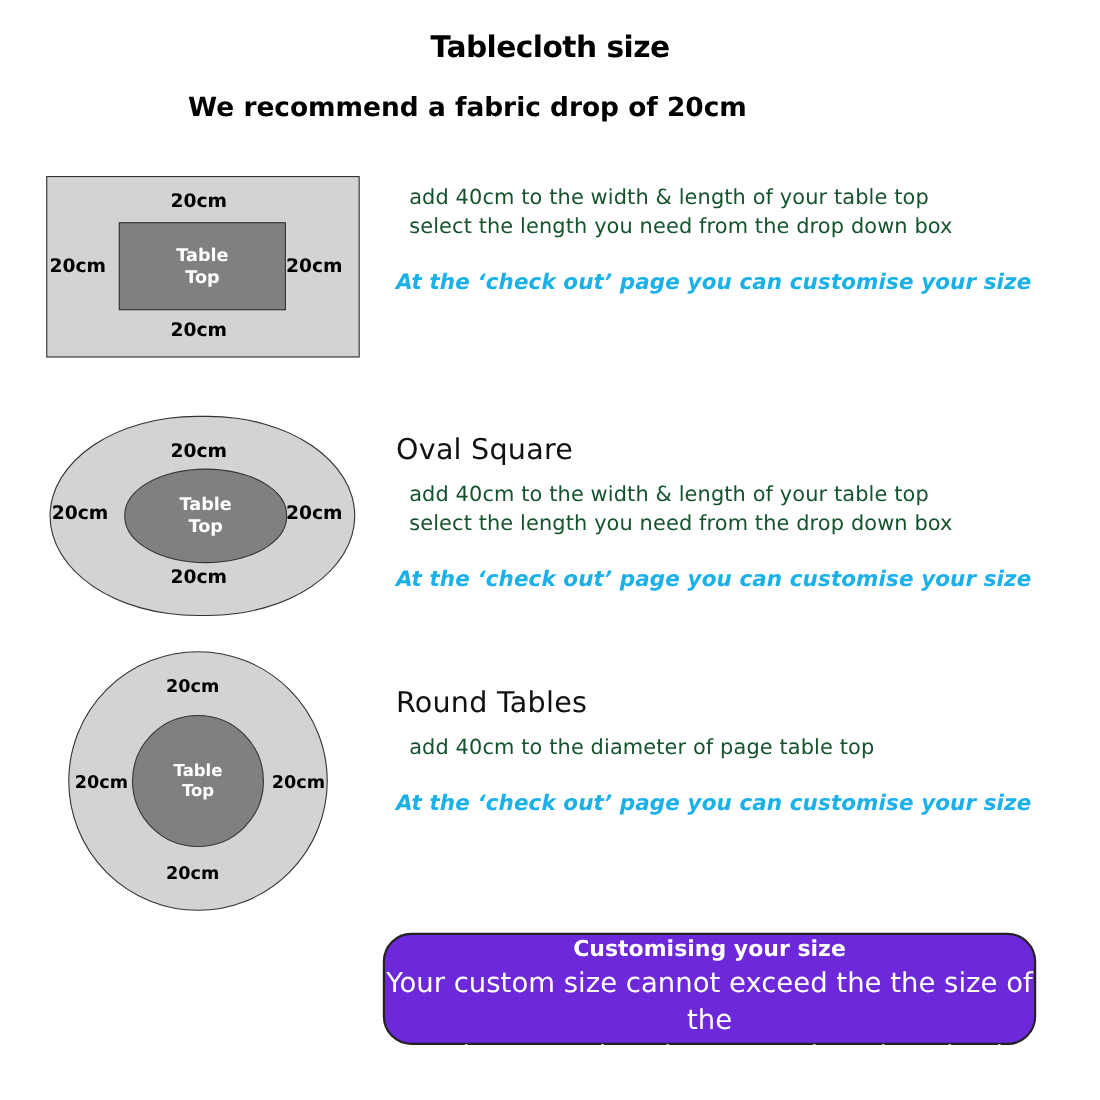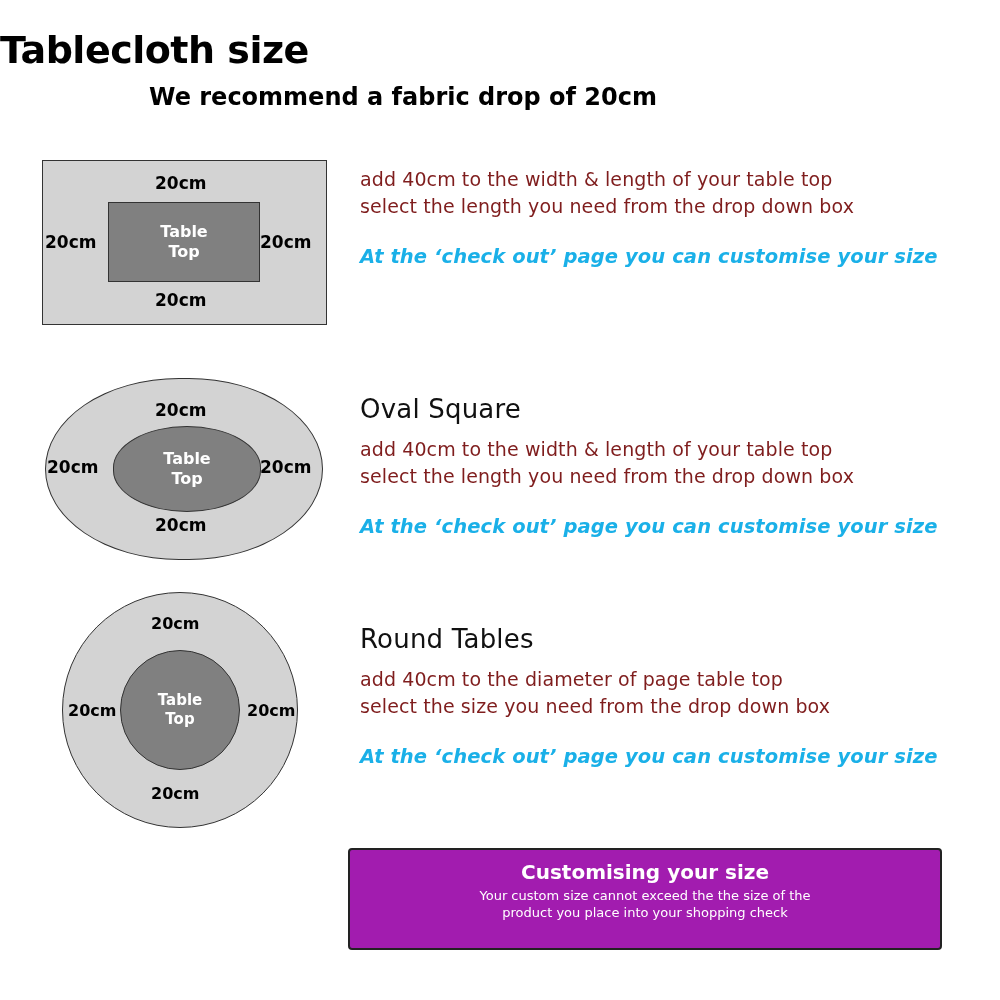--- a/index.html
+++ b/index.html
@@ -15,50 +15,51 @@
     position: relative;
     overflow: hidden;
   }
 
   
   .title {
     position: absolute;
     top: 28px;
     left: 0;
     width: 1000px;
-    text-align: left;
-    font-size: 38px;
+    text-align: center;
+    font-size: 27px;
     font-weight: bold;
     letter-spacing: -0.5px;
   }
   .subtitle {
     position: absolute;
     top: 83px;
     left: 0;
     width: 806px;
     text-align: center;
     font-size: 24px;
     font-weight: bold;
+    padding-left: 22px;
   }
 
   .text-col {
     position: absolute;
   }
   .sec-head {
     font-size: 26px;
     font-weight: normal;
     color: #111111;
     font-family: "DejaVu Sans", sans-serif;
     margin: 0 0 14px 0;
     letter-spacing: 0.2px;
   }
   .sec-line {
     font-size: 19px;
-    color: #7f1d1d;
-    margin: 0 0 5px 0;
+    color: #14532d;
+    margin: 0 0 5px 12px;
     letter-spacing: 0.1px;
   }
   .sec-note {
     font-size: 19.5px;
     color: #1ab0e8;
     font-style: italic;
     font-weight: bold;
     margin-top: 28px;
     letter-spacing: 0.1px;
   }
@@ -144,35 +145,34 @@
     font-size: 16px;
   }
 
   
   .callout {
     position: absolute;
     left: 348px;
     top: 848px;
     width: 594px;
     height: 102px;
-    background: #a21caf;
+    background: #6d28d9;
     border: 2px solid #222222;
-    border-radius: 4px;
+    border-radius: 26px;
     box-sizing: border-box;
     color: #ffffff;
     text-align: center;
-    padding-top: 10px;
   }
   .callout-title {
     font-size: 20px;
     font-weight: bold;
     margin-bottom: 3px;
   }
   .callout-body {
-    font-size: 13px;
+    font-size: 25px;
     line-height: 1.32;
   }
 </style>
 </head>
 <body>
 
 <div class="title">Tablecloth size</div>
 <div class="subtitle">We recommend a fabric drop of 20cm</div>
 
 <div class="shape-wrap" style="left:42px; top:160px; width:285px; height:165px;">
@@ -220,21 +220,20 @@
   </div>
   <div class="dim small" style="left:89px; top:22px;">20cm</div>
   <div class="dim small" style="left:89px; top:192px;">20cm</div>
   <div class="dim small" style="left:6px; top:109px;">20cm</div>
   <div class="dim small" style="left:185px; top:109px;">20cm</div>
 </div>
 
 <div class="text-col" style="left:360px; top:624px; width:620px;">
   <div class="sec-head">Round Tables</div>
   <div class="sec-line">add 40cm to the diameter of page table top</div>
-  <div class="sec-line">select the size you need from the drop down box</div>
   <div class="sec-note">At the ‘check out’ page you can customise your size</div>
 </div>
 
 <div class="callout">
   <div class="callout-title">Customising your size</div>
   <div class="callout-body">Your custom size cannot exceed the the size of the</div>
   <div class="callout-body">product you place into your shopping check</div>
 </div>
 
 </body></html>

